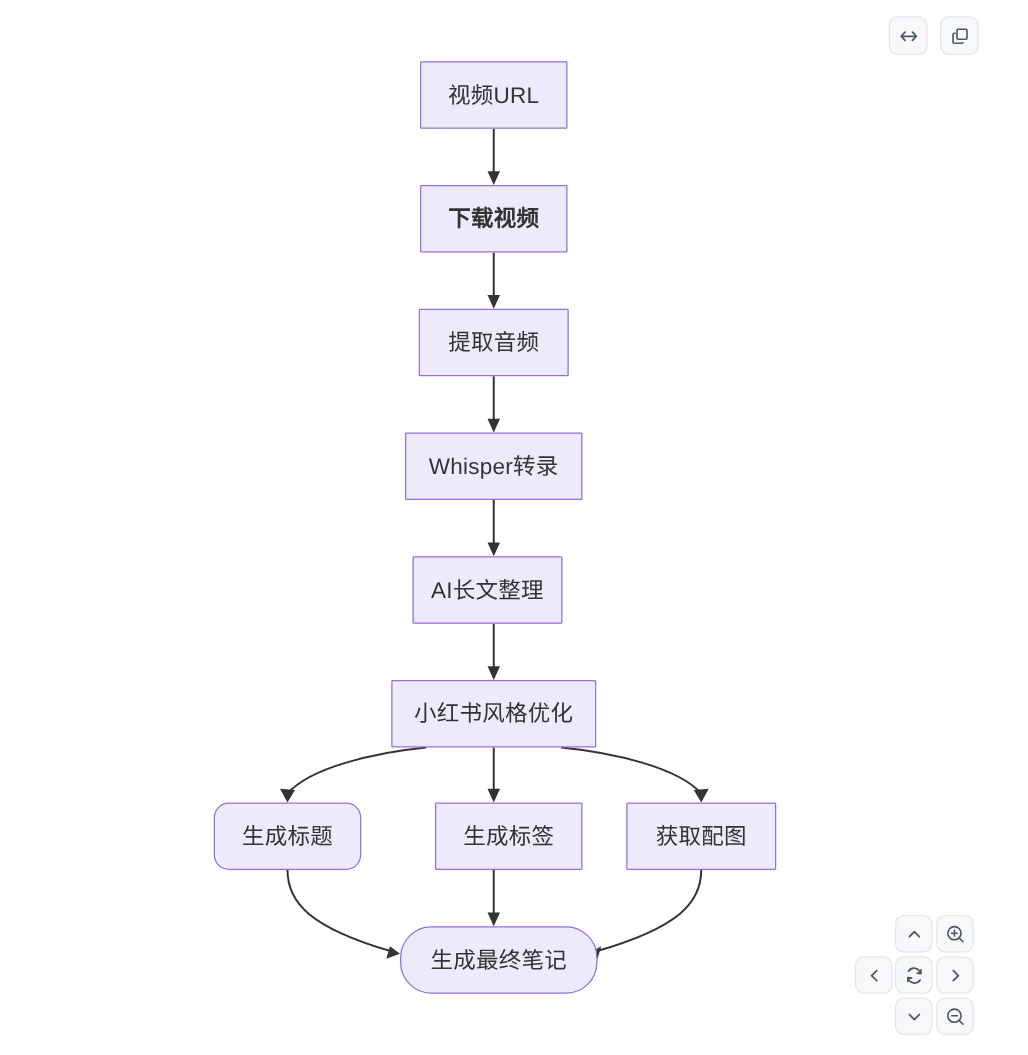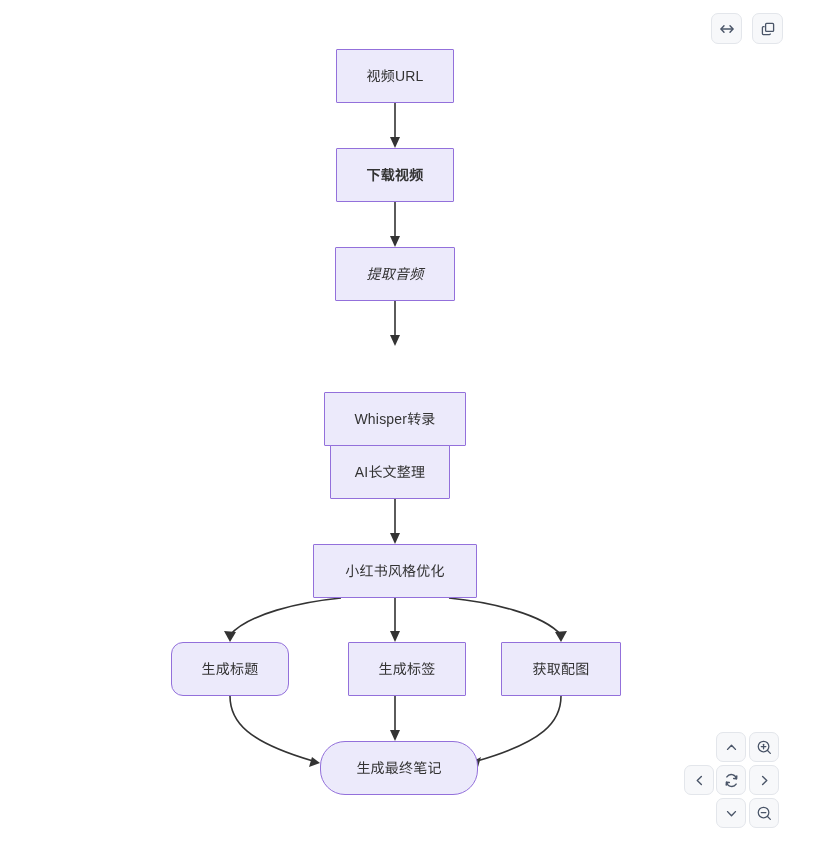--- a/index.html
+++ b/index.html
@@ -46,21 +46,21 @@
   .node-box {
     position: absolute;
     box-sizing: border-box;
     background: #ECEAFB;
     border: 1.6px solid #9370DB;
     border-radius: 1px;
     display: flex;
     align-items: center;
     justify-content: center;
     color: #333333;
-    font-size: 14px;
+    font-size: 18px;
     line-height: 1;
     letter-spacing: 0.2px;
     white-space: nowrap;
     user-select: none;
   }
 
   
   .ctrl-btn {
     position: absolute;
     box-sizing: border-box;
@@ -162,22 +162,22 @@
     </g>
 
     <g>
       <path class="edge-path" d="M561,696 C561,722 543,742 477,761"></path>
       <path class="edge-head" d="M470,763 L481,757 L478,767 Z"></path>
     </g>
   </svg>
 
   <div class="node-box" style="left:336px;top:49px;width:118px;height:54px;">视频URL</div>
   <div class="node-box" style="left:336px;top:148px;width:118px;height:54px;font-weight:bold;">下载视频</div>
-  <div class="node-box" style="left:335px;top:247px;width:120px;height:54px;font-style:italic;">提取音频</div>
-  <div class="node-box" style="left:324px;top:346px;width:142px;height:54px;margin-top:46px;">Whisper转录</div>
+  <div class="node-box" style="left:335px;top:247px;width:120px;height:54px;">提取音频</div>
+  <div class="node-box" style="left:324px;top:346px;width:142px;height:54px;">Whisper转录</div>
   <div class="node-box" style="left:330px;top:445px;width:120px;height:54px;">AI长文整理</div>
   <div class="node-box" style="left:313px;top:544px;width:164px;height:54px;">小红书风格优化</div>
   <div class="node-box" style="left:171px;top:642px;width:118px;height:54px;border-radius:12px;">生成标题</div>
   <div class="node-box" style="left:348px;top:642px;width:118px;height:54px;">生成标签</div>
   <div class="node-box" style="left:501px;top:642px;width:120px;height:54px;">获取配图</div>
   <div class="node-box" style="left:320px;top:741px;width:158px;height:54px;border-radius:25px;">生成最终笔记</div>
 
 </div>
 
 <div class="toolbar-top">

